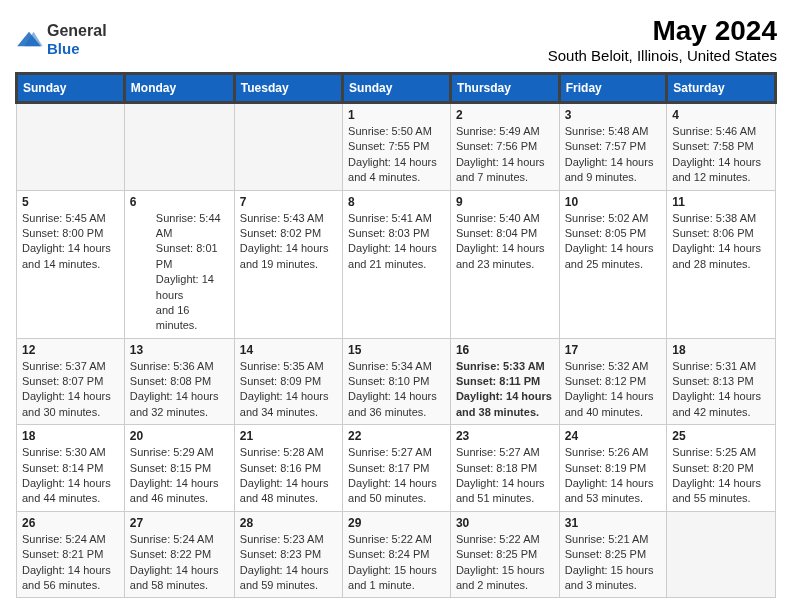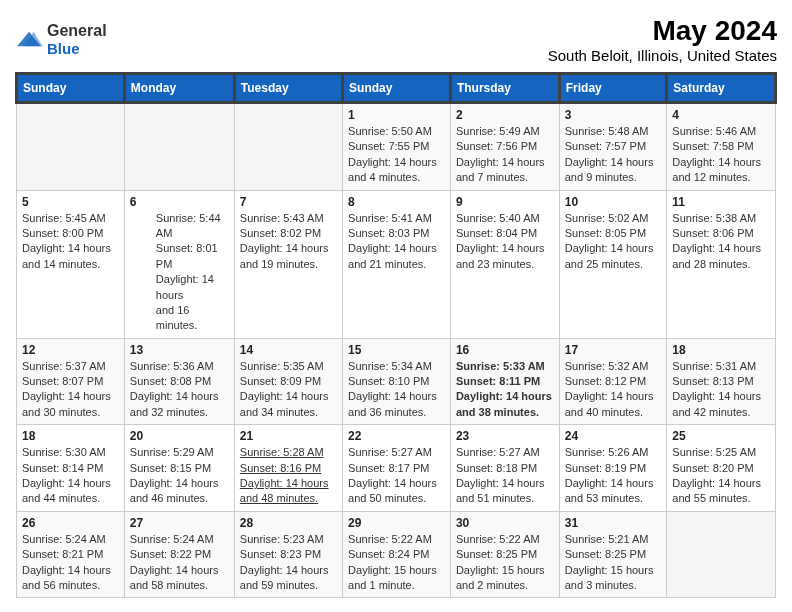--- a/index.html
+++ b/index.html
@@ -265,21 +265,21 @@
         </td>
         <td>
           <div class="day-number">20</div>
           <div class="day-info" style="white-space: pre-line;">Sunrise: 5:29 AM
 Sunset: 8:15 PM
 Daylight: 14 hours
 and 46 minutes.</div>
         </td>
         <td>
           <div class="day-number">21</div>
-          <div class="day-info" style="white-space: pre-line; text-decoration: underline;">Sunrise: 5:28 AM
+          <div class="day-info" style="white-space: pre-line;">Sunrise: 5:28 AM
 Sunset: 8:16 PM
 Daylight: 14 hours
 and 48 minutes.</div>
         </td>
         <td>
           <div class="day-number">22</div>
           <div class="day-info" style="white-space: pre-line;">Sunrise: 5:27 AM
 Sunset: 8:17 PM
 Daylight: 14 hours
 and 50 minutes.</div>

